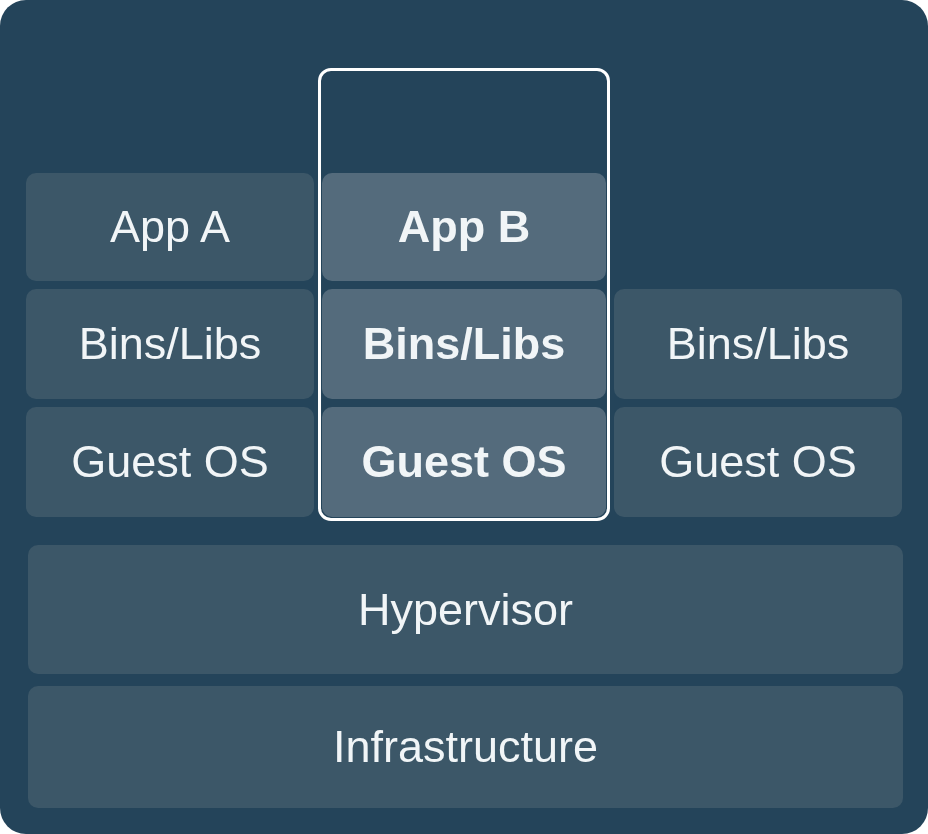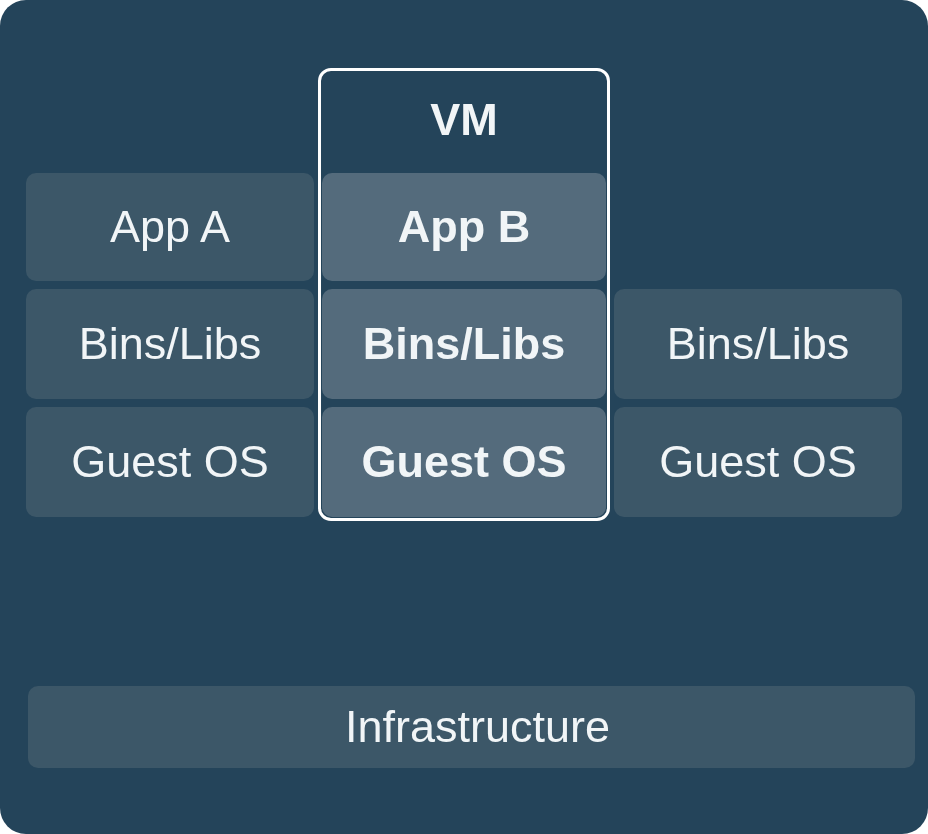--- a/index.html
+++ b/index.html
@@ -76,39 +76,39 @@
     background:var(--box);
     border-radius:10px;
     display:flex;
     align-items:center;
     justify-content:center;
     color:var(--text);
     font-size:45px;
     font-weight:400;
   }
   .layer-hypervisor{top:545px; height:129px;}
-  .layer-infrastructure{top:686px; height:82px;padding-left:12px;}
+  .layer-infrastructure{top:686px; height:122px;}
 </style>
 </head>
 <body>
 
 <div class="canvas">
 
   <div class="vm-frame"></div>
-  <div class="vm-title">VM</div>
 
   <div class="stack-grid">
 
     <div class="cell col-mid" style="grid-row:1">App B</div>
     <div class="cell col-left" style="grid-row:1">App A</div>
 
     <div class="cell col-left" style="grid-row:2">Bins/Libs</div>
     <div class="cell col-mid" style="grid-row:2">Bins/Libs</div>
     <div class="cell col-right" style="grid-row:2">Bins/Libs</div>
 
     <div class="cell col-left" style="grid-row:3">Guest OS</div>
     <div class="cell col-mid" style="grid-row:3">Guest OS</div>
     <div class="cell col-right" style="grid-row:3">Guest OS</div>
   </div>
 
+  <div class="layer-bar layer-hypervisor">Hypervisor</div>
   <div class="layer-bar layer-infrastructure">Infrastructure</div>
 
 </div>
 
 </body></html>

